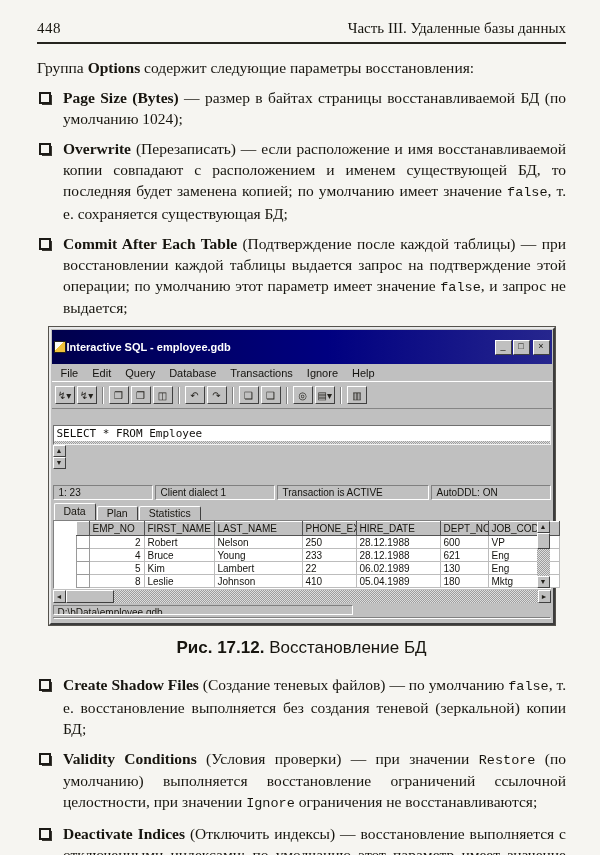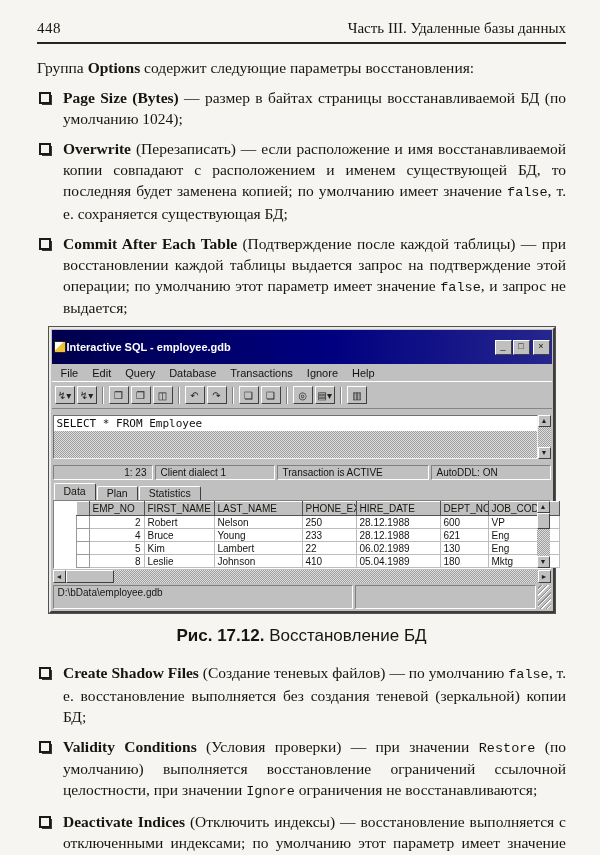--- a/index.html
+++ b/index.html
@@ -51,38 +51,38 @@
 
   .menubar{display:flex;gap:2px;height:17px;align-items:center;padding:0 3px;}
   .mitem{font-size:11px;padding:1px 6px;color:#14130f;}
 
   .toolbar{display:flex;align-items:center;gap:2px;height:24px;padding:1px 3px;
     border-top:1px solid #fff;border-bottom:1px solid #858585;}
   .tbtn{min-width:20px;height:18px;box-sizing:border-box;display:flex;align-items:center;
     justify-content:center;font-size:10px;color:#24221d;padding:0 2px;}
   .tsep{width:0;height:17px;border-left:1px solid #808080;border-right:1px solid #fff;margin:0 3px;}
 
-  .sqlrow{display:flex;margin:6px 1px;height:44px;}
+  .sqlrow{display:flex;margin:16px 1px;height:44px;flex-direction:column;}
   .sqlpane{flex:1;background:#fff;border:1px solid;border-color:#6f6f6f #f2f2f2 #f2f2f2 #6f6f6f;
     display:flex;flex-direction:column;overflow:hidden;min-width:0;}
   .sqltext{font-family:"DejaVu Sans Mono","Liberation Mono",monospace;font-size:11px;
     height:15px;line-height:15px;padding:0 3px;background:#fff;color:#100f0c;}
   .sqlfill{flex:1;}
   .vscroll{width:13px;display:flex;flex-direction:column;flex:0 0 auto;}
   .sarrow{width:13px;height:12px;box-sizing:border-box;font-size:7px;line-height:10px;
     text-align:center;color:#23211c;}
   .harrow{width:13px;height:13px;box-sizing:border-box;font-size:7px;line-height:11px;
     text-align:center;color:#23211c;flex:0 0 auto;}
   .strack{flex:1;}
   .vthumb{height:14px;flex:0 0 auto;}
 
   .statusstrip{display:flex;gap:2px;height:15px;margin:2px 1px;align-items:stretch;}
   .scell{font-size:10px;line-height:13px;padding:0 5px;white-space:nowrap;overflow:hidden;
     color:#14130f;box-sizing:border-box;}
-  .c0{width:100px;text-align:right;}
+  .c0{width:100px;text-align:left;}
   .c1{width:120px;}
   .c2{width:152px;}
   .c3{flex:1;}
 
   .tabs{display:flex;align-items:flex-end;height:18px;padding:0 2px;}
   .tab{font-size:10.5px;background:#c0c0c0;border:1px solid;
     border-color:#fff #404040 #c0c0c0 #fff;border-bottom:none;
     height:13px;line-height:13px;padding:0 9px;margin-right:1px;border-radius:2px 2px 0 0;}
   .tab.active{height:16px;line-height:15px;}
 
@@ -95,21 +95,21 @@
   .grid td{background:#fff;border:1px solid #bcbcbc;padding:0 3px;height:12px;
     white-space:nowrap;overflow:hidden;color:#14130f;}
   .grid td.num{text-align:right;}
   .grid .gutter{padding:0;}
   .grid td.gutter{border-color:#9a9a9a;}
   .gridfill{height:14px;border-top:1px solid #bcbcbc;}
 
   .hscroll{display:flex;height:13px;margin:1px 1px 0;align-items:stretch;}
   .hthumb{width:46px;flex:0 0 auto;}
 
-  .winstatus{display:flex;gap:2px;height:24px;margin:2px 1px 1px;align-items:stretch;}
+  .winstatus{display:flex;gap:2px;height:16px;margin:2px 1px 1px;align-items:stretch;flex-direction:column;}
   .wscell{font-size:10px;line-height:13px;padding:0 4px;box-sizing:border-box;
     white-space:nowrap;overflow:hidden;}
   .path{width:300px;}
   .rest{flex:1;}
   .grip{width:13px;background:
     repeating-linear-gradient(135deg,transparent 0 2px,#8d8d8d 2px 3px,#fff 3px 4px);}
 </style>
 </head>
 <body>
 

